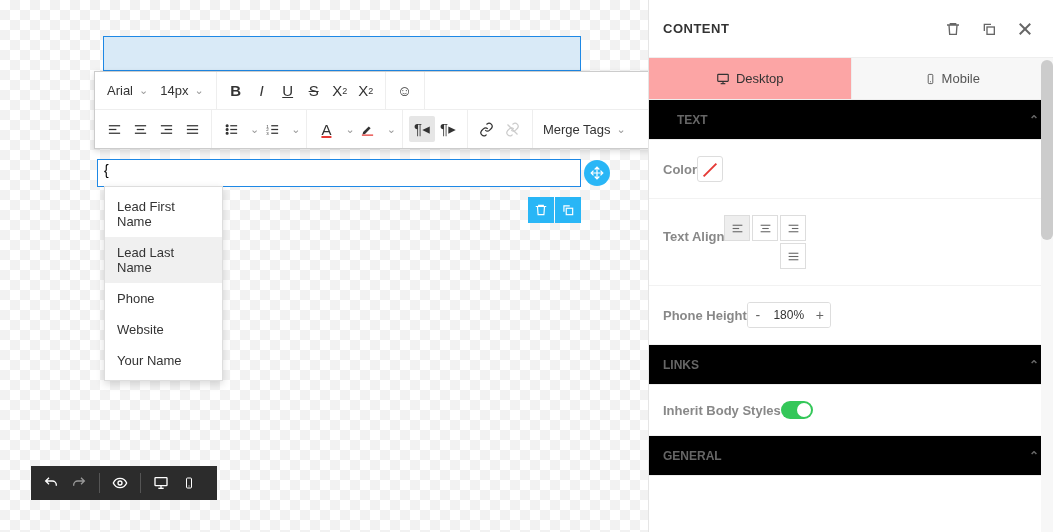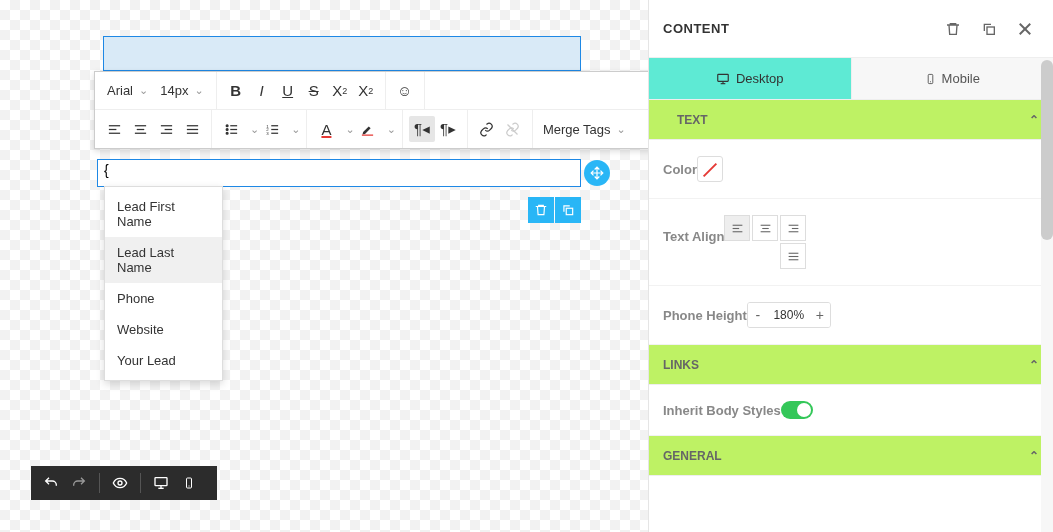--- a/index.html
+++ b/index.html
@@ -37,23 +37,23 @@
 .bt-btn.enabled { color:#fff; }
 .bt-sep { width:1px; height:20px; background:#555; margin:0 4px; }
 .canvas-scrollbar { position: absolute; left: 670px; top: 0; width: 14px; height: 532px; background:#fafafa; border-left:1px solid #eee; }
 
 .panel-header { display:flex; align-items:center; justify-content:space-between; height:58px; padding:0 14px; border-bottom:1px solid #eee; }
 .panel-title { font-size:13px; font-weight:700; color:#333; letter-spacing:.5px; }
 .panel-actions { display:flex; gap:8px; }
 .panel-action-btn { width:28px; height:28px; display:flex; align-items:center; justify-content:center; color:#666; cursor:pointer; }
 .panel-tabs { display:flex; height:42px; border-bottom:1px solid #eee; background:#f7f7f7; position:relative; }
 .panel-tab { flex:1; display:flex; align-items:center; justify-content:center; gap:6px; font-size:13px; color:#555; cursor:pointer; }
-.panel-tab.active { background:#5eead4; border-right:1px solid #eee; color:#333; }
-
-.section-header { display:flex; align-items:center; justify-content:space-between; background:#bef264; height:40px; padding:0 14px; font-size:12px; font-weight:700; color:#666; cursor:pointer; border-bottom:1px solid #eee; }
+.panel-tab.active { background:#fca5a5; border-right:1px solid #eee; color:#333; }
+
+.section-header { display:flex; align-items:center; justify-content:space-between; background:#000000; height:40px; padding:0 14px; font-size:12px; font-weight:700; color:#666; cursor:pointer; border-bottom:1px solid #eee; }
 .section-body { padding:0; }
 .prop-row { display:flex; align-items:center; justify-content:flex-start; padding:16px 14px; border-bottom:1px solid #f2f2f2; }
 .prop-label { font-size:13px; color:#888; font-weight:600; }
 .color-swatch { width:26px; height:26px; border:1px solid #ddd; border-radius:3px; position:relative; background:#fff; cursor:pointer; }
 .color-swatch::after { content:""; position:absolute; left:3px; right:3px; top:50%; height:2px; background:#e53935; transform:rotate(-45deg); }
 
 .align-grid { display:grid; grid-template-columns:repeat(3,26px); grid-template-rows:repeat(2,26px); gap:2px; }
 .align-cell { border:1px solid #ddd; display:flex; align-items:center; justify-content:center; color:#666; cursor:pointer; font-size:13px; background:#fff; }
 .align-cell.active { background:#eee; }
 
@@ -223,21 +223,21 @@
           <path d="M5 15V5h10"></path>
         </svg>
       </div>
   </div>
 
   <div class="dropdown">
     <div class="dropdown-item">Lead First Name</div>
     <div class="dropdown-item highlight">Lead Last Name</div>
     <div class="dropdown-item">Phone</div>
     <div class="dropdown-item">Website</div>
-    <div class="dropdown-item">Your Lead</div>
+    <div class="dropdown-item">Your Name</div>
   </div>
 
   <div class="bottom-toolbar">
     <div class="bt-btn enabled">
         <svg width="16" height="16" viewBox="0 0 24 24" fill="none" stroke="currentColor" stroke-width="2">
           <path d="M9 14L4 9l5-5M4 9h10a6 6 0 016 6v1"></path>
         </svg>
       </div>
     <div class="bt-btn">
         <svg width="16" height="16" viewBox="0 0 24 24" fill="none" stroke="currentColor" stroke-width="2">

